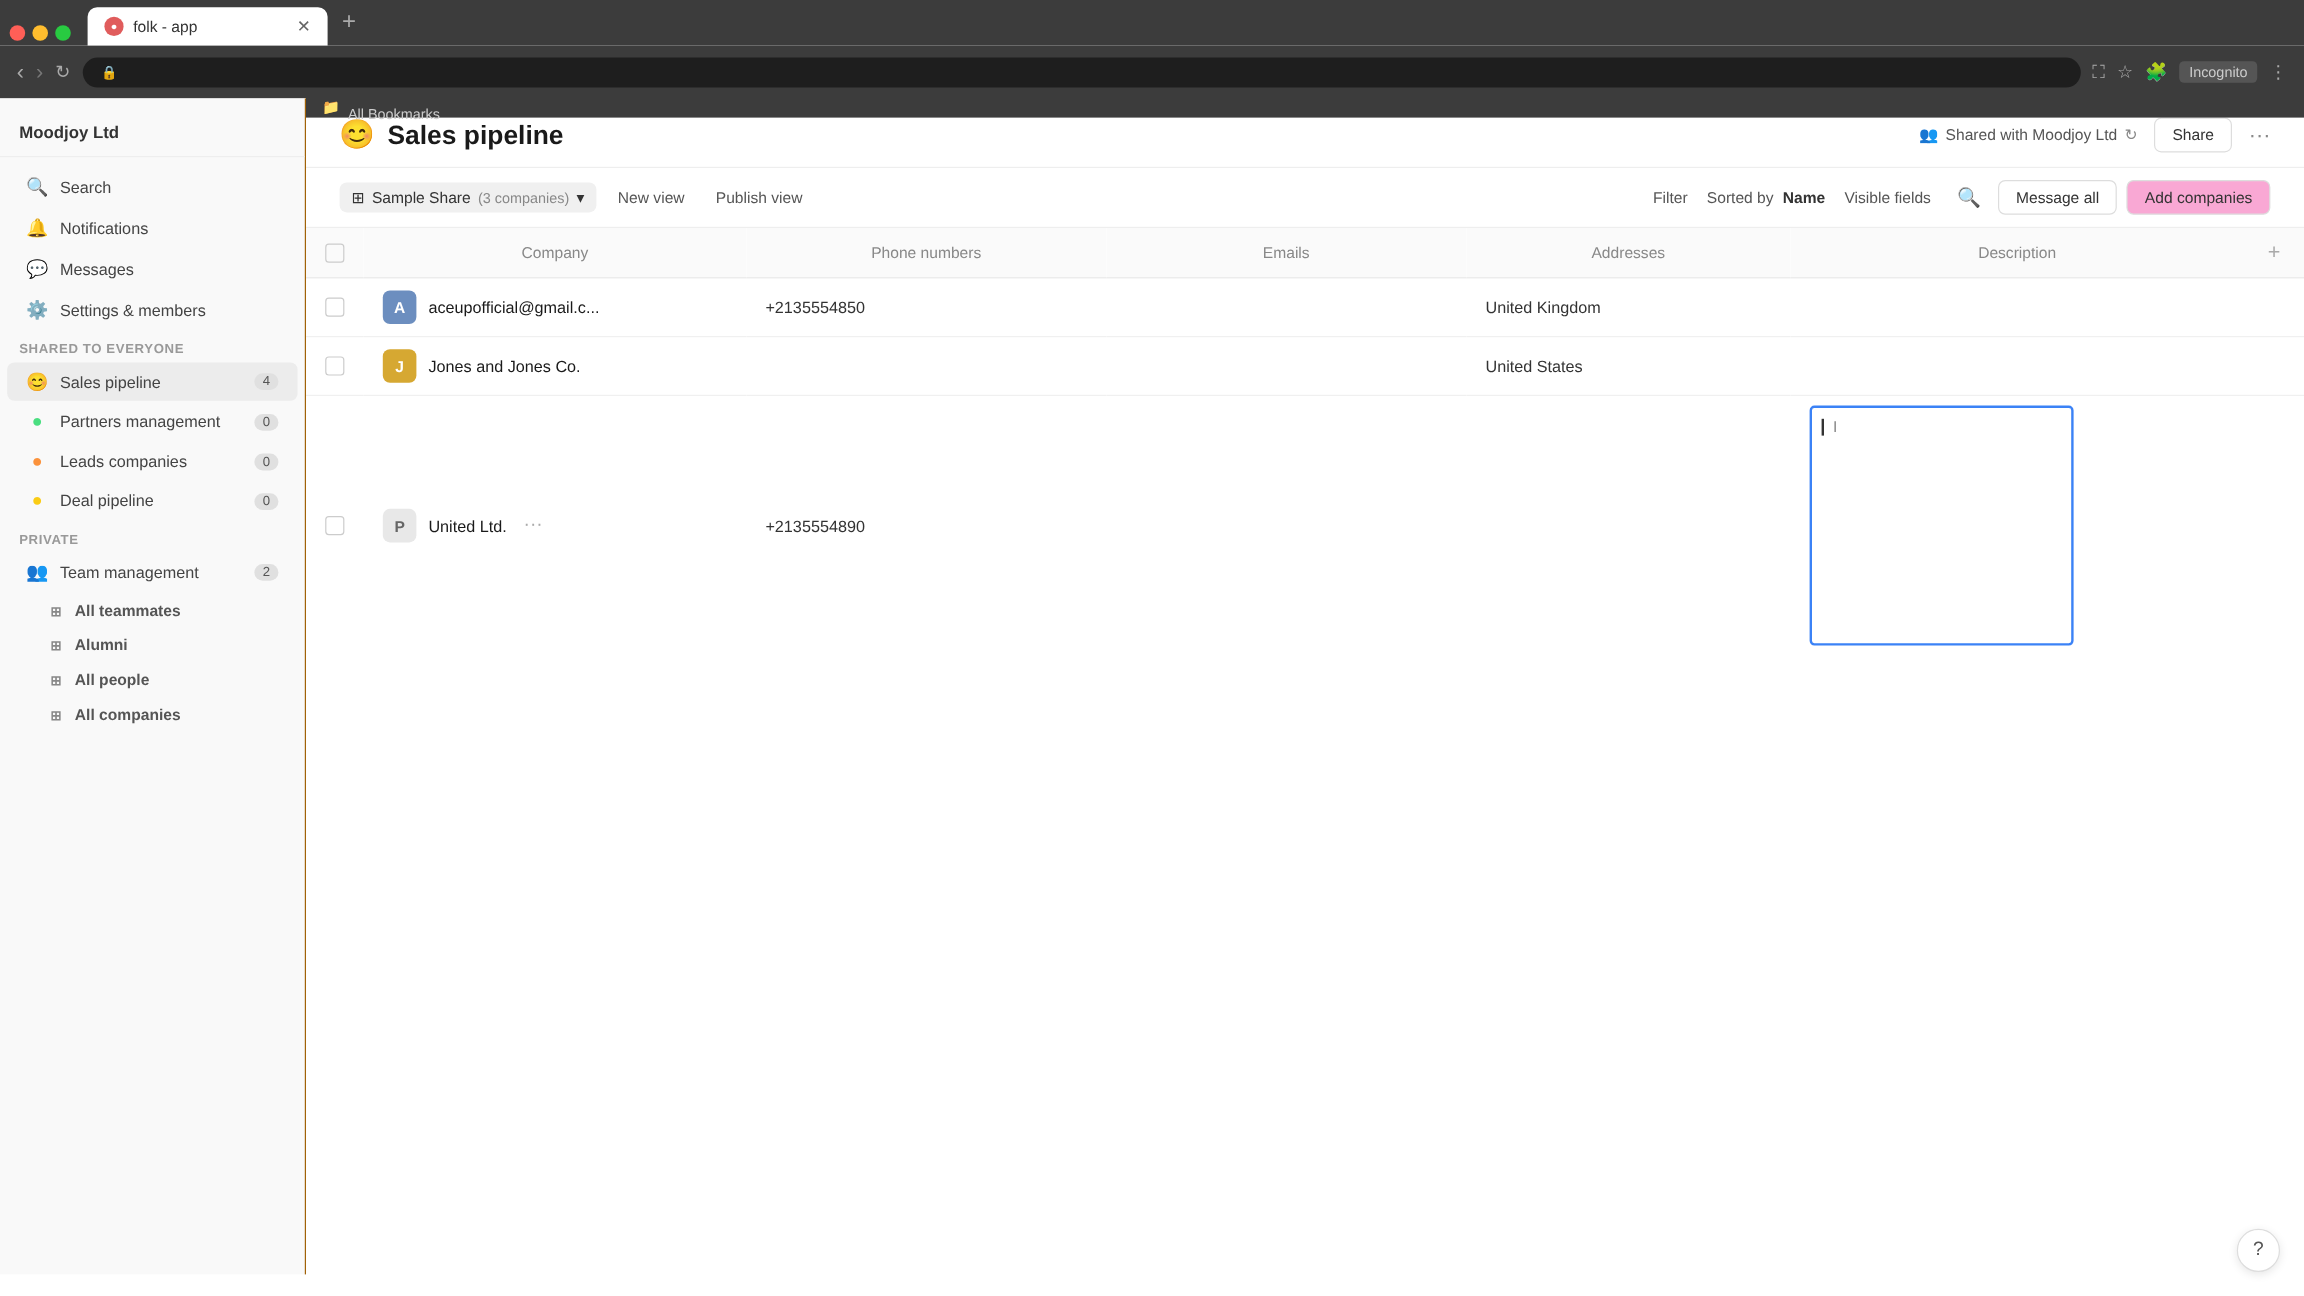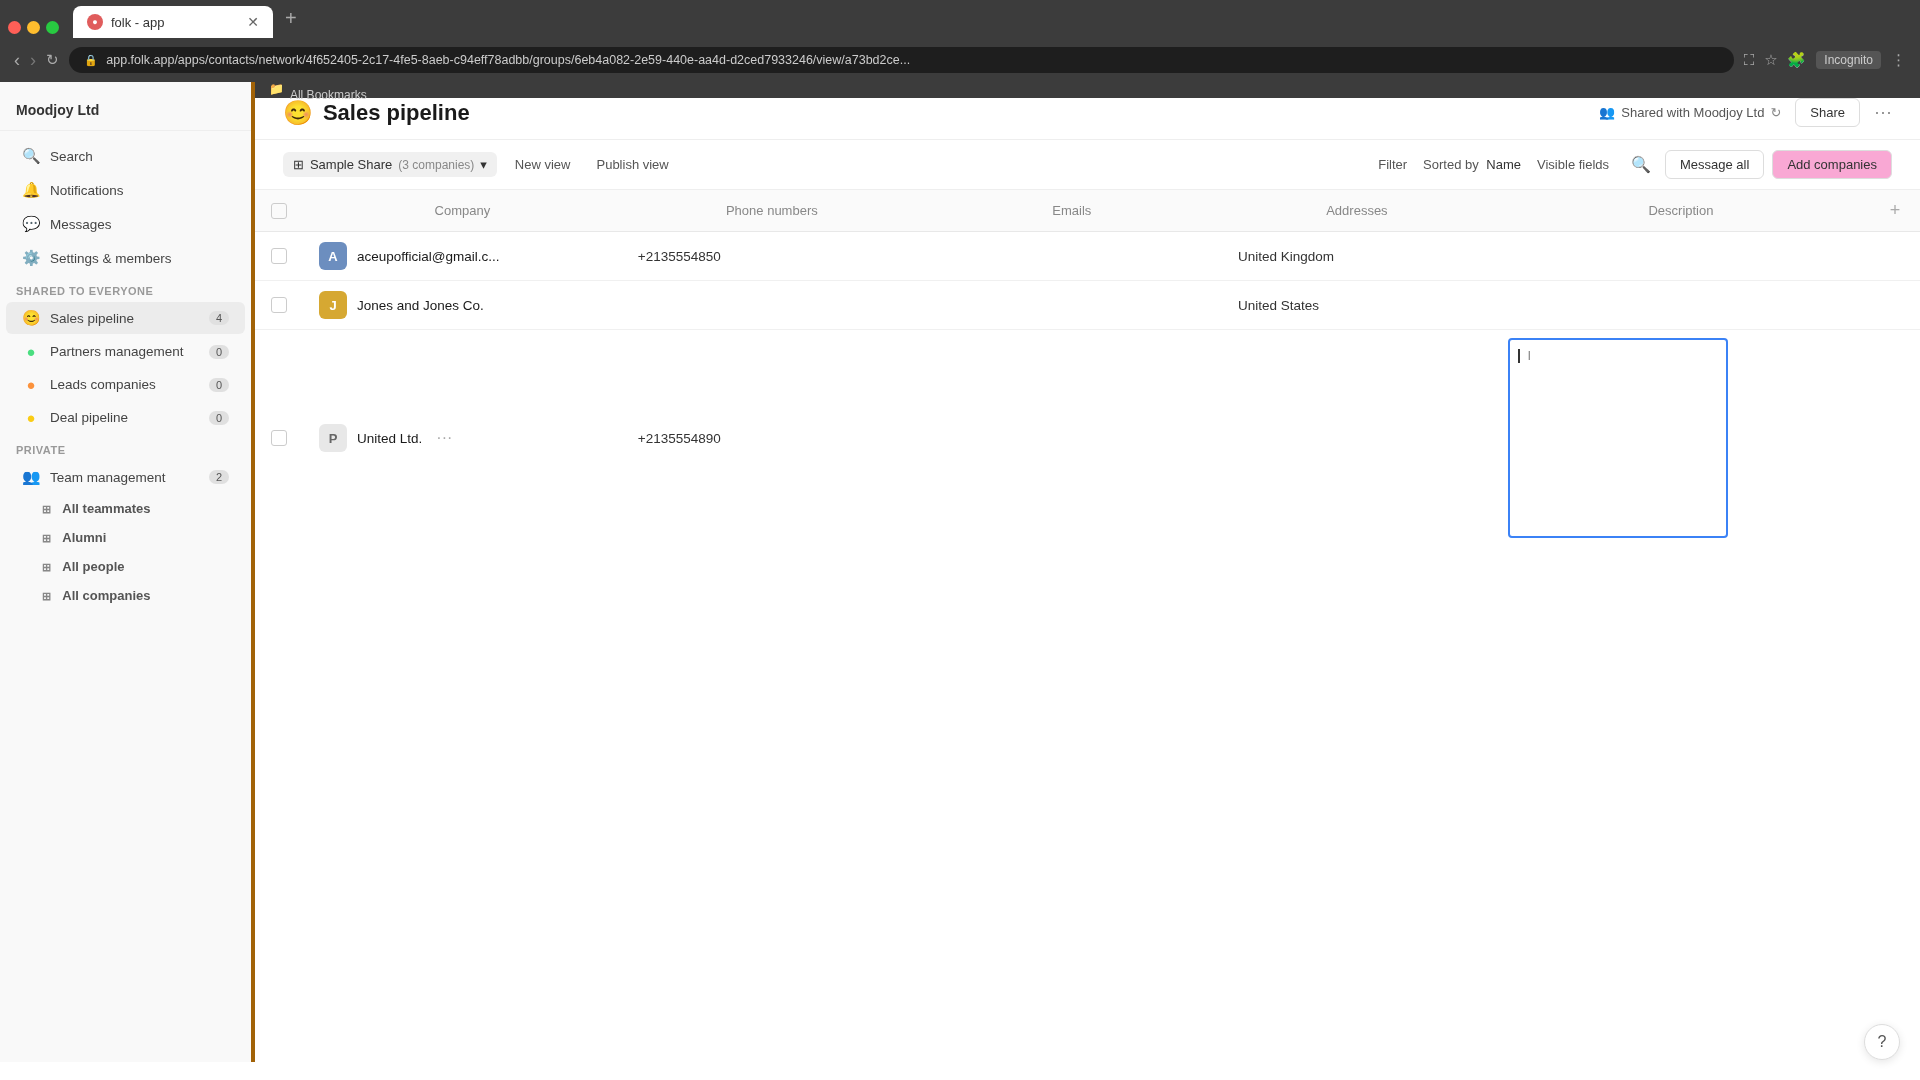--- a/index.html
+++ b/index.html
@@ -2,21 +2,21 @@
 <html><head>
   <meta charset="utf-8">
   <style>
     * { margin: 0; padding: 0; box-sizing: border-box; }
     body { font-family: -apple-system, BlinkMacSystemFont, 'Segoe UI', sans-serif; font-size: 14px; background: #fff; color: #1a1a1a; width: 1920px; height: 1080px; overflow: hidden; }
 
     
     .app { display: flex; height: 980px; }
 
     
-    .sidebar { width: 255px; background: #f9f9f9; border-right: 4px solid #a16207; display: flex; flex-direction: column; padding: 12px 0; overflow-y: auto; }
+    .sidebar { width: 255px; background: #f9f9f9; border-right: 1px solid #a16207; display: flex; flex-direction: column; padding: 12px 0; overflow-y: auto; }
     .sidebar-org { padding: 8px 16px 12px; font-weight: 600; font-size: 14px; color: #333; border-bottom: 1px solid #eee; margin-bottom: 8px; }
     .sidebar-item { display: flex; align-items: center; gap: 10px; padding: 7px 16px; cursor: pointer; border-radius: 6px; margin: 1px 6px; color: #444; font-size: 13.5px; }
     .sidebar-item.active { background: #ececec; }
     .sidebar-item .icon { font-size: 15px; width: 18px; text-align: center; }
     .sidebar-item .badge { margin-left: auto; background: #e0e0e0; border-radius: 10px; padding: 1px 7px; font-size: 11px; color: #555; }
     .sidebar-section { padding: 10px 16px 4px; font-size: 11px; color: #999; text-transform: uppercase; letter-spacing: 0.5px; font-weight: 600; }
     .sidebar-sub { padding: 6px 16px 6px 36px; cursor: pointer; color: #555; font-size: 13px; border-radius: 6px; margin: 1px 6px; font-weight: bold; }
     .sidebar-sub-icon { font-size: 11px; margin-right: 8px; color: #888; }
 
     
@@ -31,21 +31,21 @@
     .share-btn { background: #fff; border: 1px solid #ddd; border-radius: 6px; padding: 6px 14px; font-size: 13px; cursor: pointer; color: #333; }
     .more-btn { background: none; border: none; cursor: pointer; color: #888; font-size: 18px; }
 
     
     .view-toolbar { padding: 10px 28px; display: flex; align-items: center; gap: 10px; border-bottom: 1px solid #eee; }
     .view-selector { display: flex; align-items: center; gap: 6px; background: #f0f0f0; border-radius: 6px; padding: 5px 10px; cursor: pointer; font-size: 13px; color: #333; }
     .view-count { color: #888; font-size: 12px; }
     .toolbar-btn { background: none; border: none; cursor: pointer; color: #555; font-size: 13px; padding: 5px 8px; border-radius: 5px; }
     .toolbar-right { margin-left: auto; display: flex; align-items: center; gap: 8px; }
     .sort-label { font-size: 13px; color: #555; cursor: pointer; }
-    .sort-name { font-weight: 400; color: #333; }
+    .sort-name { font-weight: 700; color: #333; }
     .visible-fields-btn { font-size: 13px; color: #555; cursor: pointer; }
     .search-icon-btn { background: none; border: none; cursor: pointer; color: #555; font-size: 16px; padding: 4px 6px; }
     .cta-btn { background: #fff; border: 1px solid #ddd; border-radius: 6px; padding: 6px 14px; font-size: 13px; cursor: pointer; color: #333; white-space: nowrap; }
     .cta-btn.primary { background: #f9a8d4; font-weight: 500; }
 
     
     .table-container { flex: 1; overflow: auto; padding: 0; }
     .table { width: 100%; border-collapse: collapse; }
     .table th { background: #fafafa; padding: 10px 16px; text-align: center; font-weight: 500; font-size: 13px; color: #888; border-bottom: 1px solid #e8e8e8; position: sticky; top: 0; z-index: 10; white-space: nowrap; }
     .table td { padding: 0; border-bottom: 1px solid #f0f0f0; font-size: 13.5px; color: #333; }
@@ -91,21 +91,20 @@
       <span style="margin-left:auto;color:#666;cursor:pointer;font-size:14px;">✕</span>
     </div>
     <button style="background:transparent;border:none;color:#aaa;font-size:20px;cursor:pointer;padding:0 8px;align-self:center;margin-bottom:2px;">+</button>
   </div>
   <div style="background:#3c3c3c;height:44px;display:flex;align-items:center;padding:0 14px;gap:10px;">
     <button style="background:none;border:none;color:#aaa;font-size:18px;cursor:pointer;">‹</button>
     <button style="background:none;border:none;color:#777;font-size:18px;cursor:pointer;">›</button>
     <button style="background:none;border:none;color:#aaa;font-size:15px;cursor:pointer;">↻</button>
     <div style="flex:1;background:#1e1e1e;border-radius:20px;padding:6px 16px;color:#ccc;font-size:12.5px;display:flex;align-items:center;gap:8px;">
       <span style="color:#888;font-size:11px;">🔒</span>
-      <span style="overflow:hidden;white-space:nowrap;text-overflow:ellipsis;">app.folk.app/apps/contacts/network/4f652405-2c17-4fe5-8aeb-c94eff78adbb/groups/6eb4a082-2e59-440e-aa4d-d2ced7933246/view/a73bd2ce...</span>
     </div>
     <div style="display:flex;align-items:center;gap:10px;color:#aaa;">
       <span style="cursor:pointer;font-size:15px;">⛶</span>
       <span style="cursor:pointer;font-size:15px;">☆</span>
       <span style="cursor:pointer;font-size:15px;">🧩</span>
       <span style="background:#555;color:#ccc;border-radius:4px;padding:2px 8px;font-size:12px;">Incognito</span>
       <span style="cursor:pointer;font-size:15px;">⋮</span>
     </div>
     <div style="position:absolute;top:80px;right:0;left:255px;color:#ccc;font-size:12px;padding:2px 14px;background:#3c3c3c;height:18px;display:flex;align-items:center;gap:6px;">
       <span style="font-size:12px;">📁</span>

